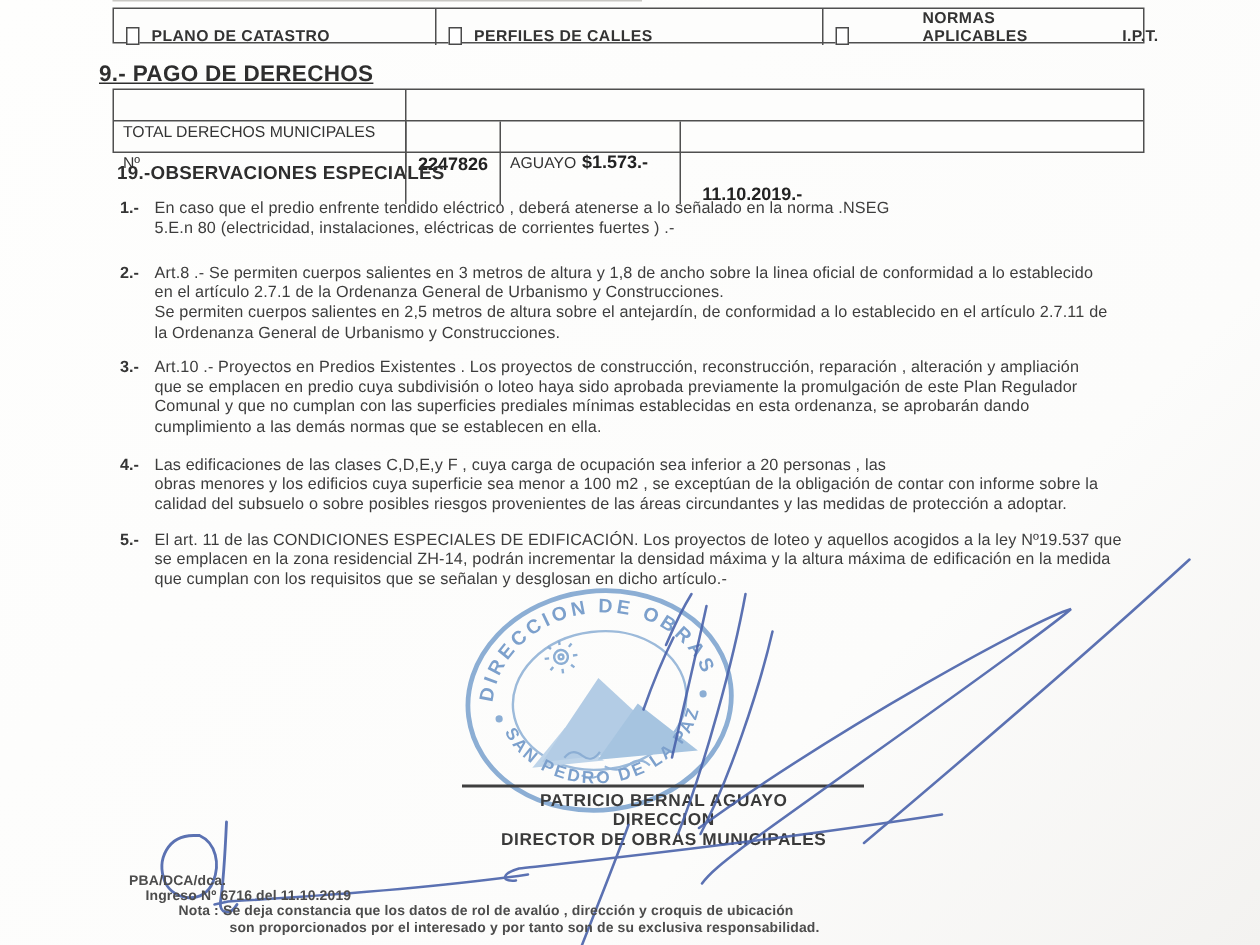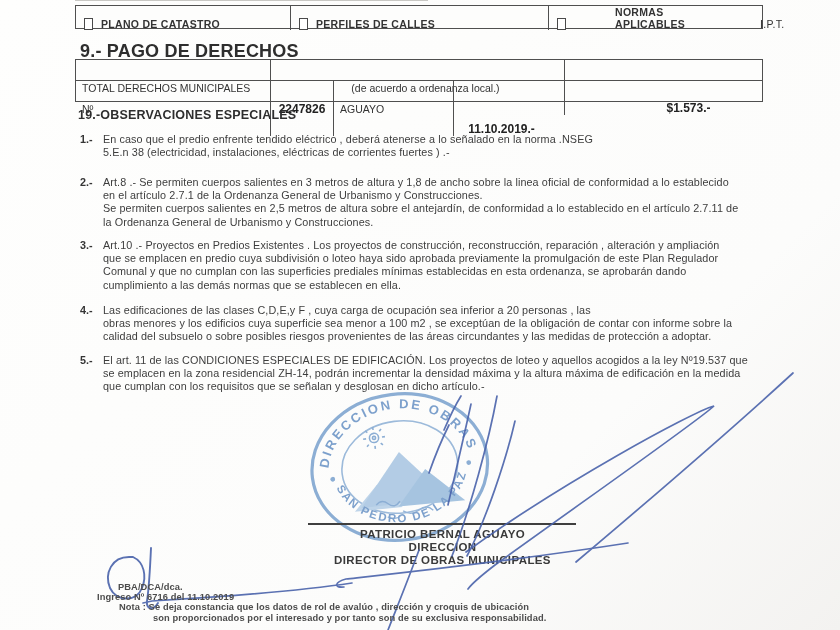--- a/index.html
+++ b/index.html
@@ -15,50 +15,50 @@
   
   .cbx-table{
     position:absolute;left:75px;top:5px;width:688px;height:24px;
     display:grid;grid-template-columns:215px 258px 215px;
     border:1.5px solid #4f4f4f;box-sizing:border-box;background:#fdfdfc;
   }
   .cbx-cell{display:flex;align-items:flex-end;padding-left:8px;border-right:1.5px solid #4f4f4f;box-sizing:border-box;
     font-size:10.5px;font-weight:600;letter-spacing:.3px;color:#333;}
   .cbx-cell:last-child{border-right:none;gap:41px;}
   .cbx{display:inline-block;width:7px;height:10px;border:1.4px solid #4a4a4a;margin-right:8px;background:#fff;flex:0 0 auto;}
-  .cbx-suffix{margin-left:34px;font-weight:400;}
-
-  
-  .sec9-title{position:absolute;left:80px;top:41px;font-size:18px;font-weight:bold;color:#2e2e2e;
-    letter-spacing:.2px;}
+  .cbx-suffix{margin-left:22px;font-weight:700;}
+
+  
+  .sec9-title{position:absolute;left:66px;top:41px;font-size:15px;font-weight:bold;color:#2e2e2e;
+    text-decoration:underline;letter-spacing:.2px;}
   .pago-table{position:absolute;left:75px;top:59px;width:688px;height:43px;
     border:1.5px solid #4f4f4f;box-sizing:border-box;background:#fdfdfc;font-size:10.5px;color:#333;}
   .pago-row{display:grid;height:21px;box-sizing:border-box;}
-  .pago-row1{grid-template-columns:195px 278px 215px;border-bottom:1.5px solid #4f4f4f;gap:16px;}
+  .pago-row1{grid-template-columns:195px 278px 215px;border-bottom:1.5px solid #4f4f4f;}
   .pago-row2{grid-template-columns:195px 63px 120px 95px 215px;}
   .pcell{display:flex;align-items:center;padding:0 6px;border-right:1.5px solid #4f4f4f;box-sizing:border-box;font-weight:500;}
   .pcell:last-child{border-right:none;margin-top:41px;}
   .pcell.center{justify-content:center;}
   .pcell.value{justify-content:center;font-weight:bold;font-size:12px;color:#222;}
 
   
   .sec10-title{position:absolute;left:78px;top:108px;font-size:12.5px;font-weight:bold;color:#2e2e2e;letter-spacing:.2px;}
   .obs-item{position:absolute;left:80px;width:740px;display:flex;align-items:flex-start;}
   .obs-num{flex:0 0 23px;font-size:10.8px;font-weight:bold;color:#353535;}
   .obs-text{flex:1;font-size:10.8px;line-height:13.2px;color:#3d3d3d;white-space:pre-line;letter-spacing:.1px;}
 
   
   .sig-rule{position:absolute;left:308px;top:523px;width:268px;height:2px;background:#3f3f3f;}
   .sig-name{position:absolute;left:270px;top:528px;width:345px;text-align:center;font-size:11.5px;font-weight:bold;color:#3a3a3a;letter-spacing:.4px;}
   .sig-title{position:absolute;left:270px;top:541px;width:345px;text-align:center;font-size:11.5px;font-weight:bold;color:#3a3a3a;letter-spacing:.4px;}
   .sig-role{position:absolute;left:270px;top:554px;width:345px;text-align:center;font-size:11.5px;font-weight:bold;color:#3a3a3a;letter-spacing:.4px;}
 
   
   .foot{position:absolute;font-size:9.3px;color:#4c4c4c;font-weight:600;letter-spacing:.1px;}
-  .foot1{left:118px;top:582px;}
+  .foot1{left:86px;top:582px;}
   .foot2{left:97px;top:592px;}
   .foot3{left:119px;top:602px;font-weight:600;}
   .foot4{left:140px;top:613px;font-weight:600;padding-left:13px;}
 
   svg{position:absolute;pointer-events:none;}
   #stamp-svg{left:302px;top:390px;transform:rotate(-7deg);}
   #sig-svg{left:0;top:0;}
 </style>
 </head>
 <body>
@@ -80,37 +80,36 @@
       <span class="cbx"></span>
       <span>NORMAS APLICABLES</span>
       <span class="cbx-suffix">I.P.T.</span>
     </div>
   </div>
 
   <div class="sec9-title">9.- PAGO DE DERECHOS</div>
   <div class="pago-table">
     <div class="pago-row pago-row1">
       <div class="pcell">TOTAL DERECHOS MUNICIPALES</div>
-      <div class="pcell center">(de acuerdo a ordenanza local.)</div>
       <div class="pcell value">$1.573.-</div>
     </div>
     <div class="pago-row pago-row2">
       <div class="pcell">Nº</div>
       <div class="pcell value">2247826</div>
       <div class="pcell">AGUAYO</div>
       <div class="pcell value">11.10.2019.-</div>
     </div>
   </div>
 
   <div class="sec10-title">19.-OBSERVACIONES ESPECIALES</div>
 
   <div class="obs-item" style="top:133px;">
     <span class="obs-num">1.-</span>
     <span class="obs-text">En caso que el predio enfrente tendido eléctrico , deberá atenerse a lo señalado en la norma .NSEG
-5.E.n 38 (electricidad, instalaciones, eléctricas  de corrientes fuertes ) .-</span>
+5.E.n 80 (electricidad, instalaciones, eléctricas  de corrientes fuertes ) .-</span>
   </div>
   <div class="obs-item" style="top:176px;">
     <span class="obs-num">2.-</span>
     <span class="obs-text">Art.8 .- Se permiten cuerpos salientes en 3 metros de altura y 1,8 de ancho sobre la linea oficial de conformidad a lo establecido
 en el artículo 2.7.1 de la Ordenanza General de Urbanismo y Construcciones.
 Se permiten cuerpos salientes en 2,5 metros de altura sobre el antejardín, de conformidad a lo establecido en el artículo 2.7.11 de
 la Ordenanza General de Urbanismo y Construcciones.</span>
   </div>
   <div class="obs-item" style="top:239px;">
     <span class="obs-num">3.-</span>

